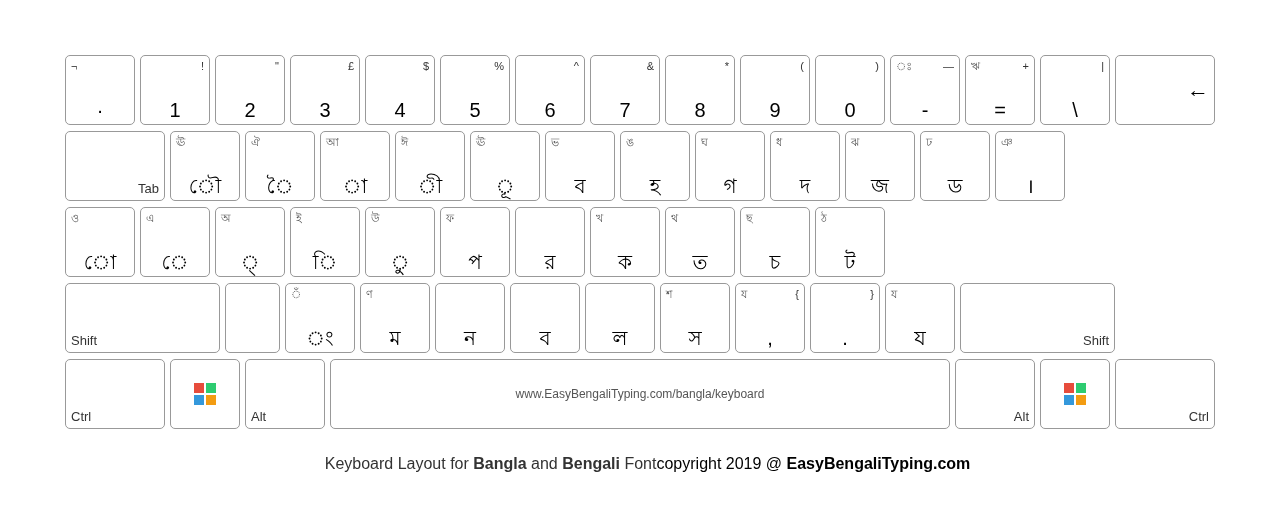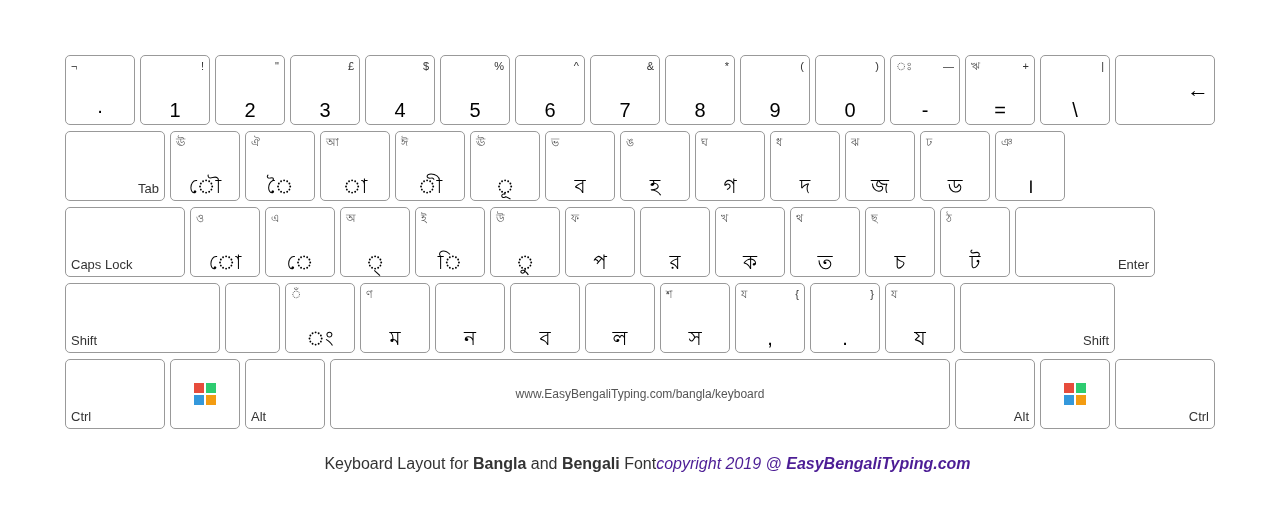--- a/index.html
+++ b/index.html
@@ -98,21 +98,21 @@
       display: flex;
       justify-content: center;
       padding: 4px 20px;
       font-size: 16px;
       color: #333;
       margin-top: 2px;
       margin-left: 15px;
     }
     .footer .left { font-weight: normal; }
     .footer .left b { font-weight: bold; }
-    .footer .right { color: #4c1d95; font-style: italic; }
+    .footer .right { color: #000000; }
     .footer .right b { font-weight: bold; }
     .key-center-label {
       display: flex;
       align-items: center;
       justify-content: center;
       flex: 1;
       font-size: 13px;
       color: #555;
     }
   </style>
@@ -311,23 +311,20 @@
         <div class="key-top">
             <span class="key-top-left">ঞ</span>
             <span class="key-top-right"></span>
           </div>
         <div class="key-bottom">।</div>
       </div>
       <div class="key" style="min-width:100px;border:none;background:transparent;"></div>
     </div>
 
     <div class="keyboard-row">
-      <div class="key key-capslock" style="justify-content:flex-end;align-items:flex-start;">
-        <div class="key-label">Caps Lock</div>
-      </div>
       <div class="key">
         <div class="key-top">
             <span class="key-top-left">ও</span>
             <span class="key-top-right"></span>
           </div>
         <div class="key-bottom">ো</div>
       </div>
       <div class="key">
         <div class="key-top">
             <span class="key-top-left">এ</span>
@@ -390,23 +387,20 @@
             <span class="key-top-right"></span>
           </div>
         <div class="key-bottom">চ</div>
       </div>
       <div class="key">
         <div class="key-top">
             <span class="key-top-left">ঠ</span>
             <span class="key-top-right"></span>
           </div>
         <div class="key-bottom">ট</div>
-      </div>
-      <div class="key key-enter" style="min-width:140px;justify-content:flex-end;align-items:flex-end;">
-        <div class="key-label">Enter</div>
       </div>
     </div>
 
     <div class="keyboard-row">
       <div class="key key-shift-left" style="justify-content:flex-end;align-items:flex-start;">
         <div class="key-label">Shift</div>
       </div>
       <div class="key key-narrow">
         <div class="key-top">
             <span class="key-top-left"></span>

